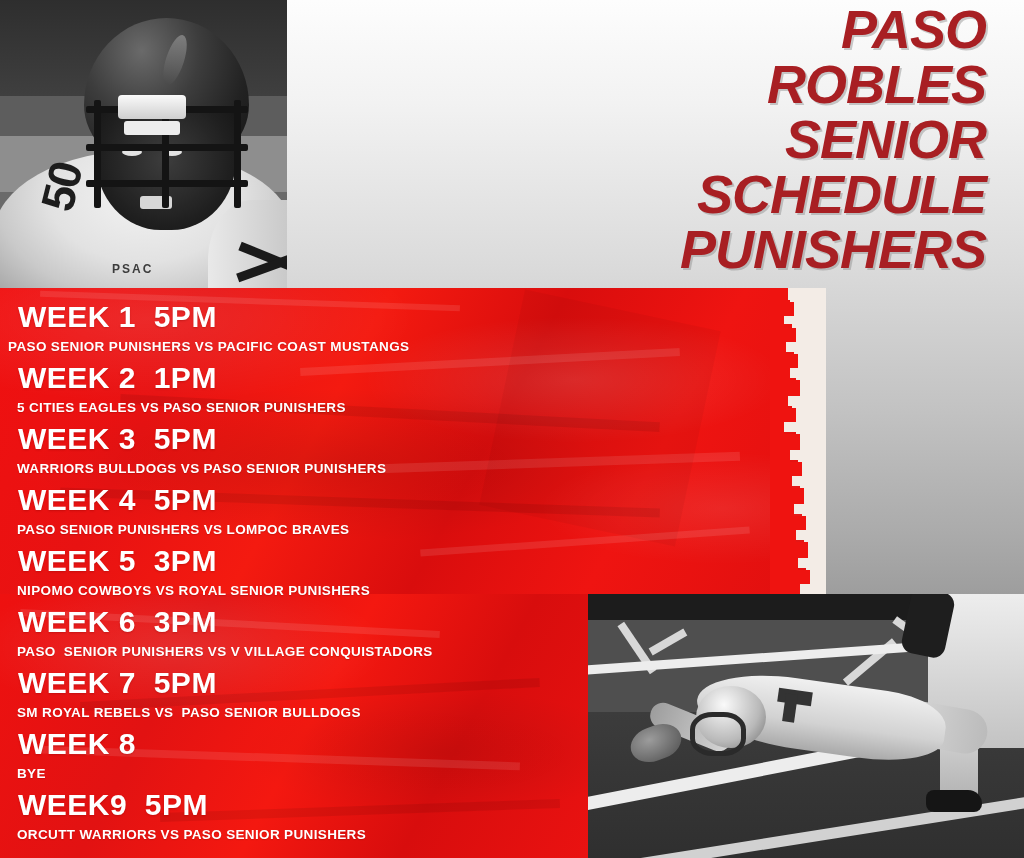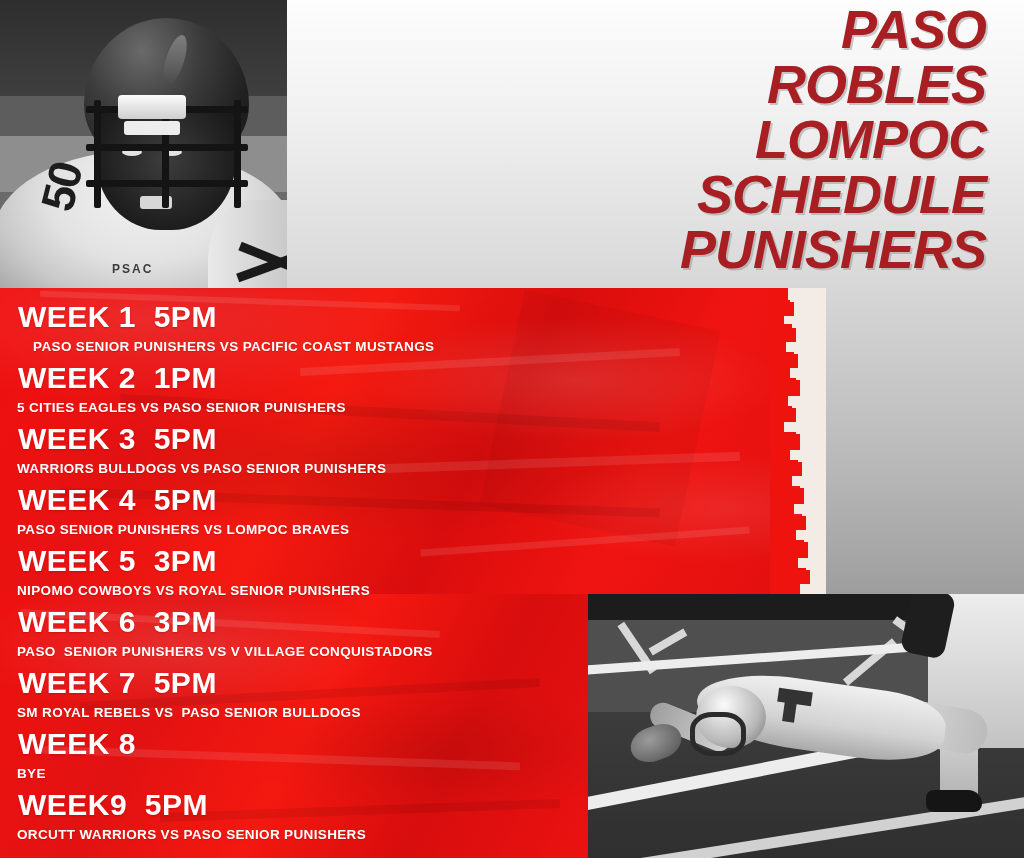--- a/index.html
+++ b/index.html
@@ -125,21 +125,21 @@
   .schedule{position:absolute;left:0;top:288px;width:590px;height:570px;padding-top:10px;box-sizing:border-box;}
   .wk{height:61px;position:relative;}
   .wk-title{
     position:absolute;left:18px;top:2px;color:#fff;font-weight:bold;font-size:30px;letter-spacing:.5px;
     white-space:pre;text-shadow:0 1px 2px rgba(120,0,0,.30);
   }
   .wk-sub{
     position:absolute;left:17px;top:41px;color:#fff;font-weight:bold;font-size:13.5px;letter-spacing:.35px;
     white-space:pre;text-shadow:0 1px 1px rgba(120,0,0,.28);
   }
-  .wk.indent .wk-sub{left:29px;text-align:center;}
+  .wk.indent .wk-sub{left:4px;text-align:center;}
 
   
   .headline{
     position:absolute;right:38px;top:2px;width:420px;text-align:right;
     font-weight:bold;font-style:italic;font-size:54px;line-height:55px;
     color:#a81f23;letter-spacing:-1px;
     text-shadow:2px 2px 0 rgba(140,140,140,.45);
   }
   .headline div{display:block;white-space:pre;}
 </style>
@@ -266,21 +266,21 @@
       <b style="left:0px;top:254px;width:38px;height:16px"></b>
       <b style="left:0px;top:270px;width:28px;height:12px"></b>
       <b style="left:0px;top:282px;width:40px;height:14px"></b>
       <b style="left:0px;top:296px;width:30px;height:10px"></b>
     </div>
   </div>
 
   <div class="headline">
     <div>PASO</div>
     <div>ROBLES</div>
-    <div>LOMPOC</div>
+    <div>SENIOR</div>
     <div>SCHEDULE</div>
     <div>PUNISHERS</div>
   </div>
 
   <div class="schedule">
     <div class="wk indent">
       <div class="wk-title">WEEK 1  5PM</div>
       <div class="wk-sub"> PASO SENIOR PUNISHERS VS PACIFIC COAST MUSTANGS</div>
     </div>
     <div class="wk">

